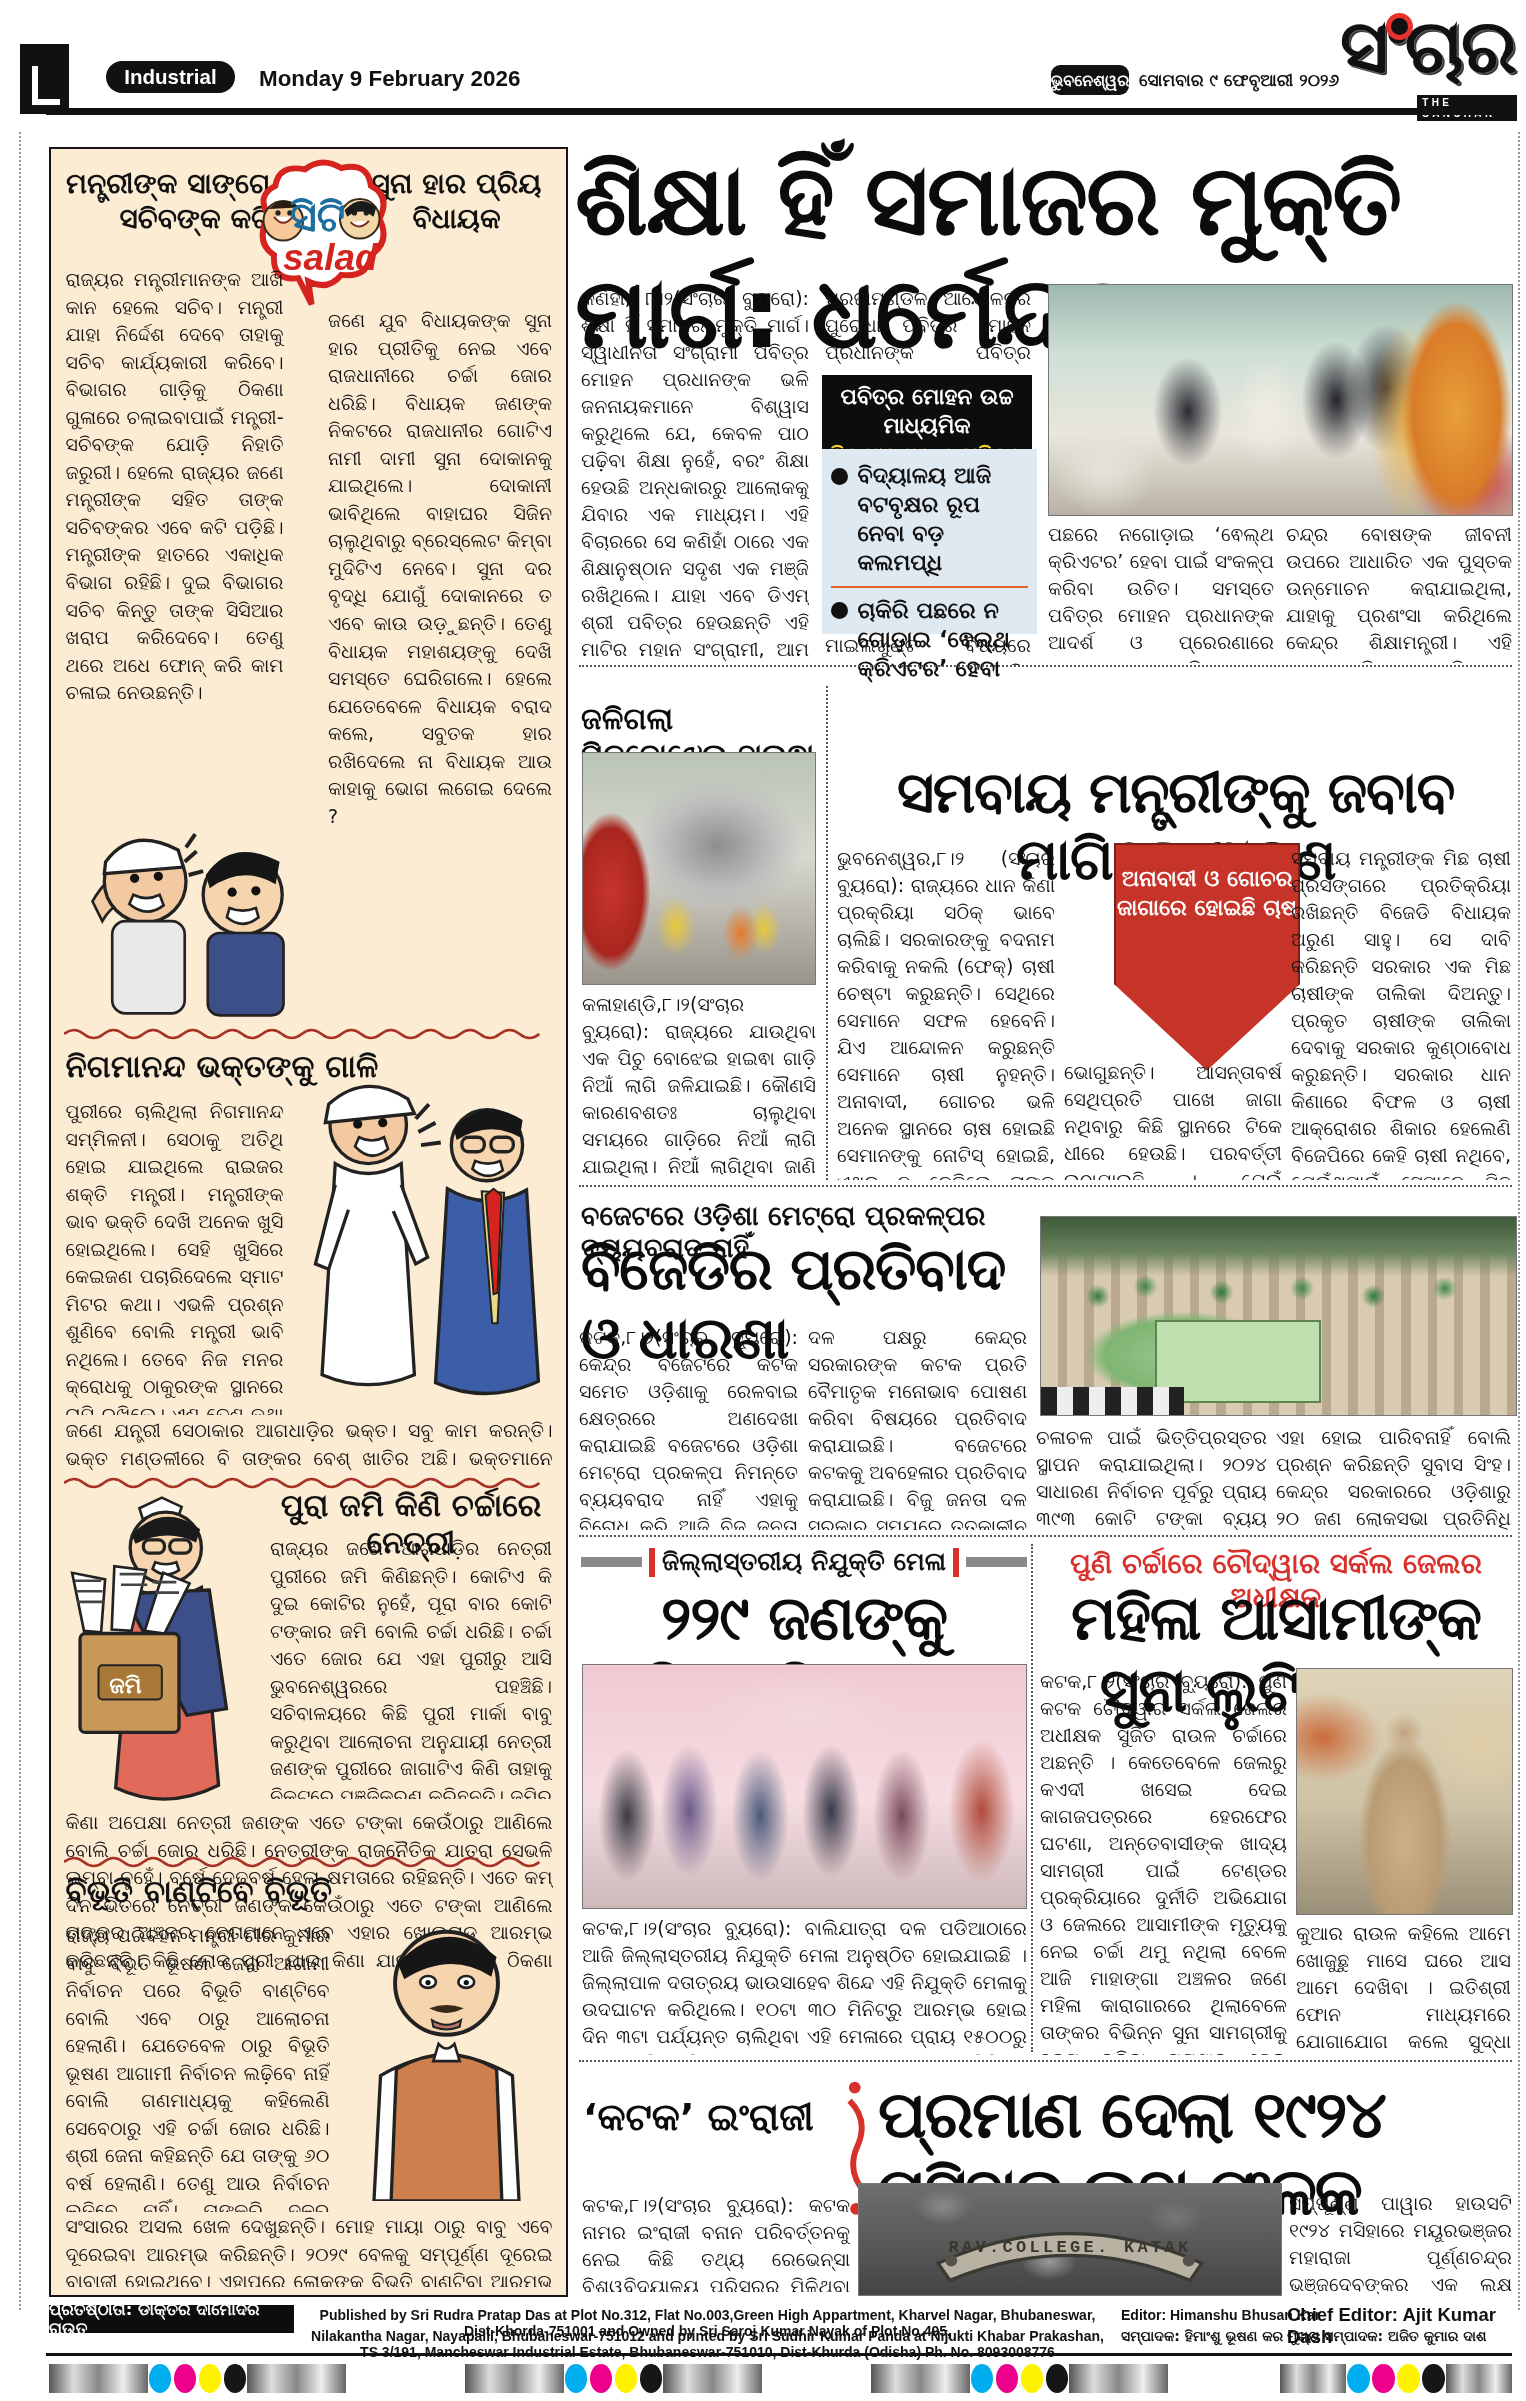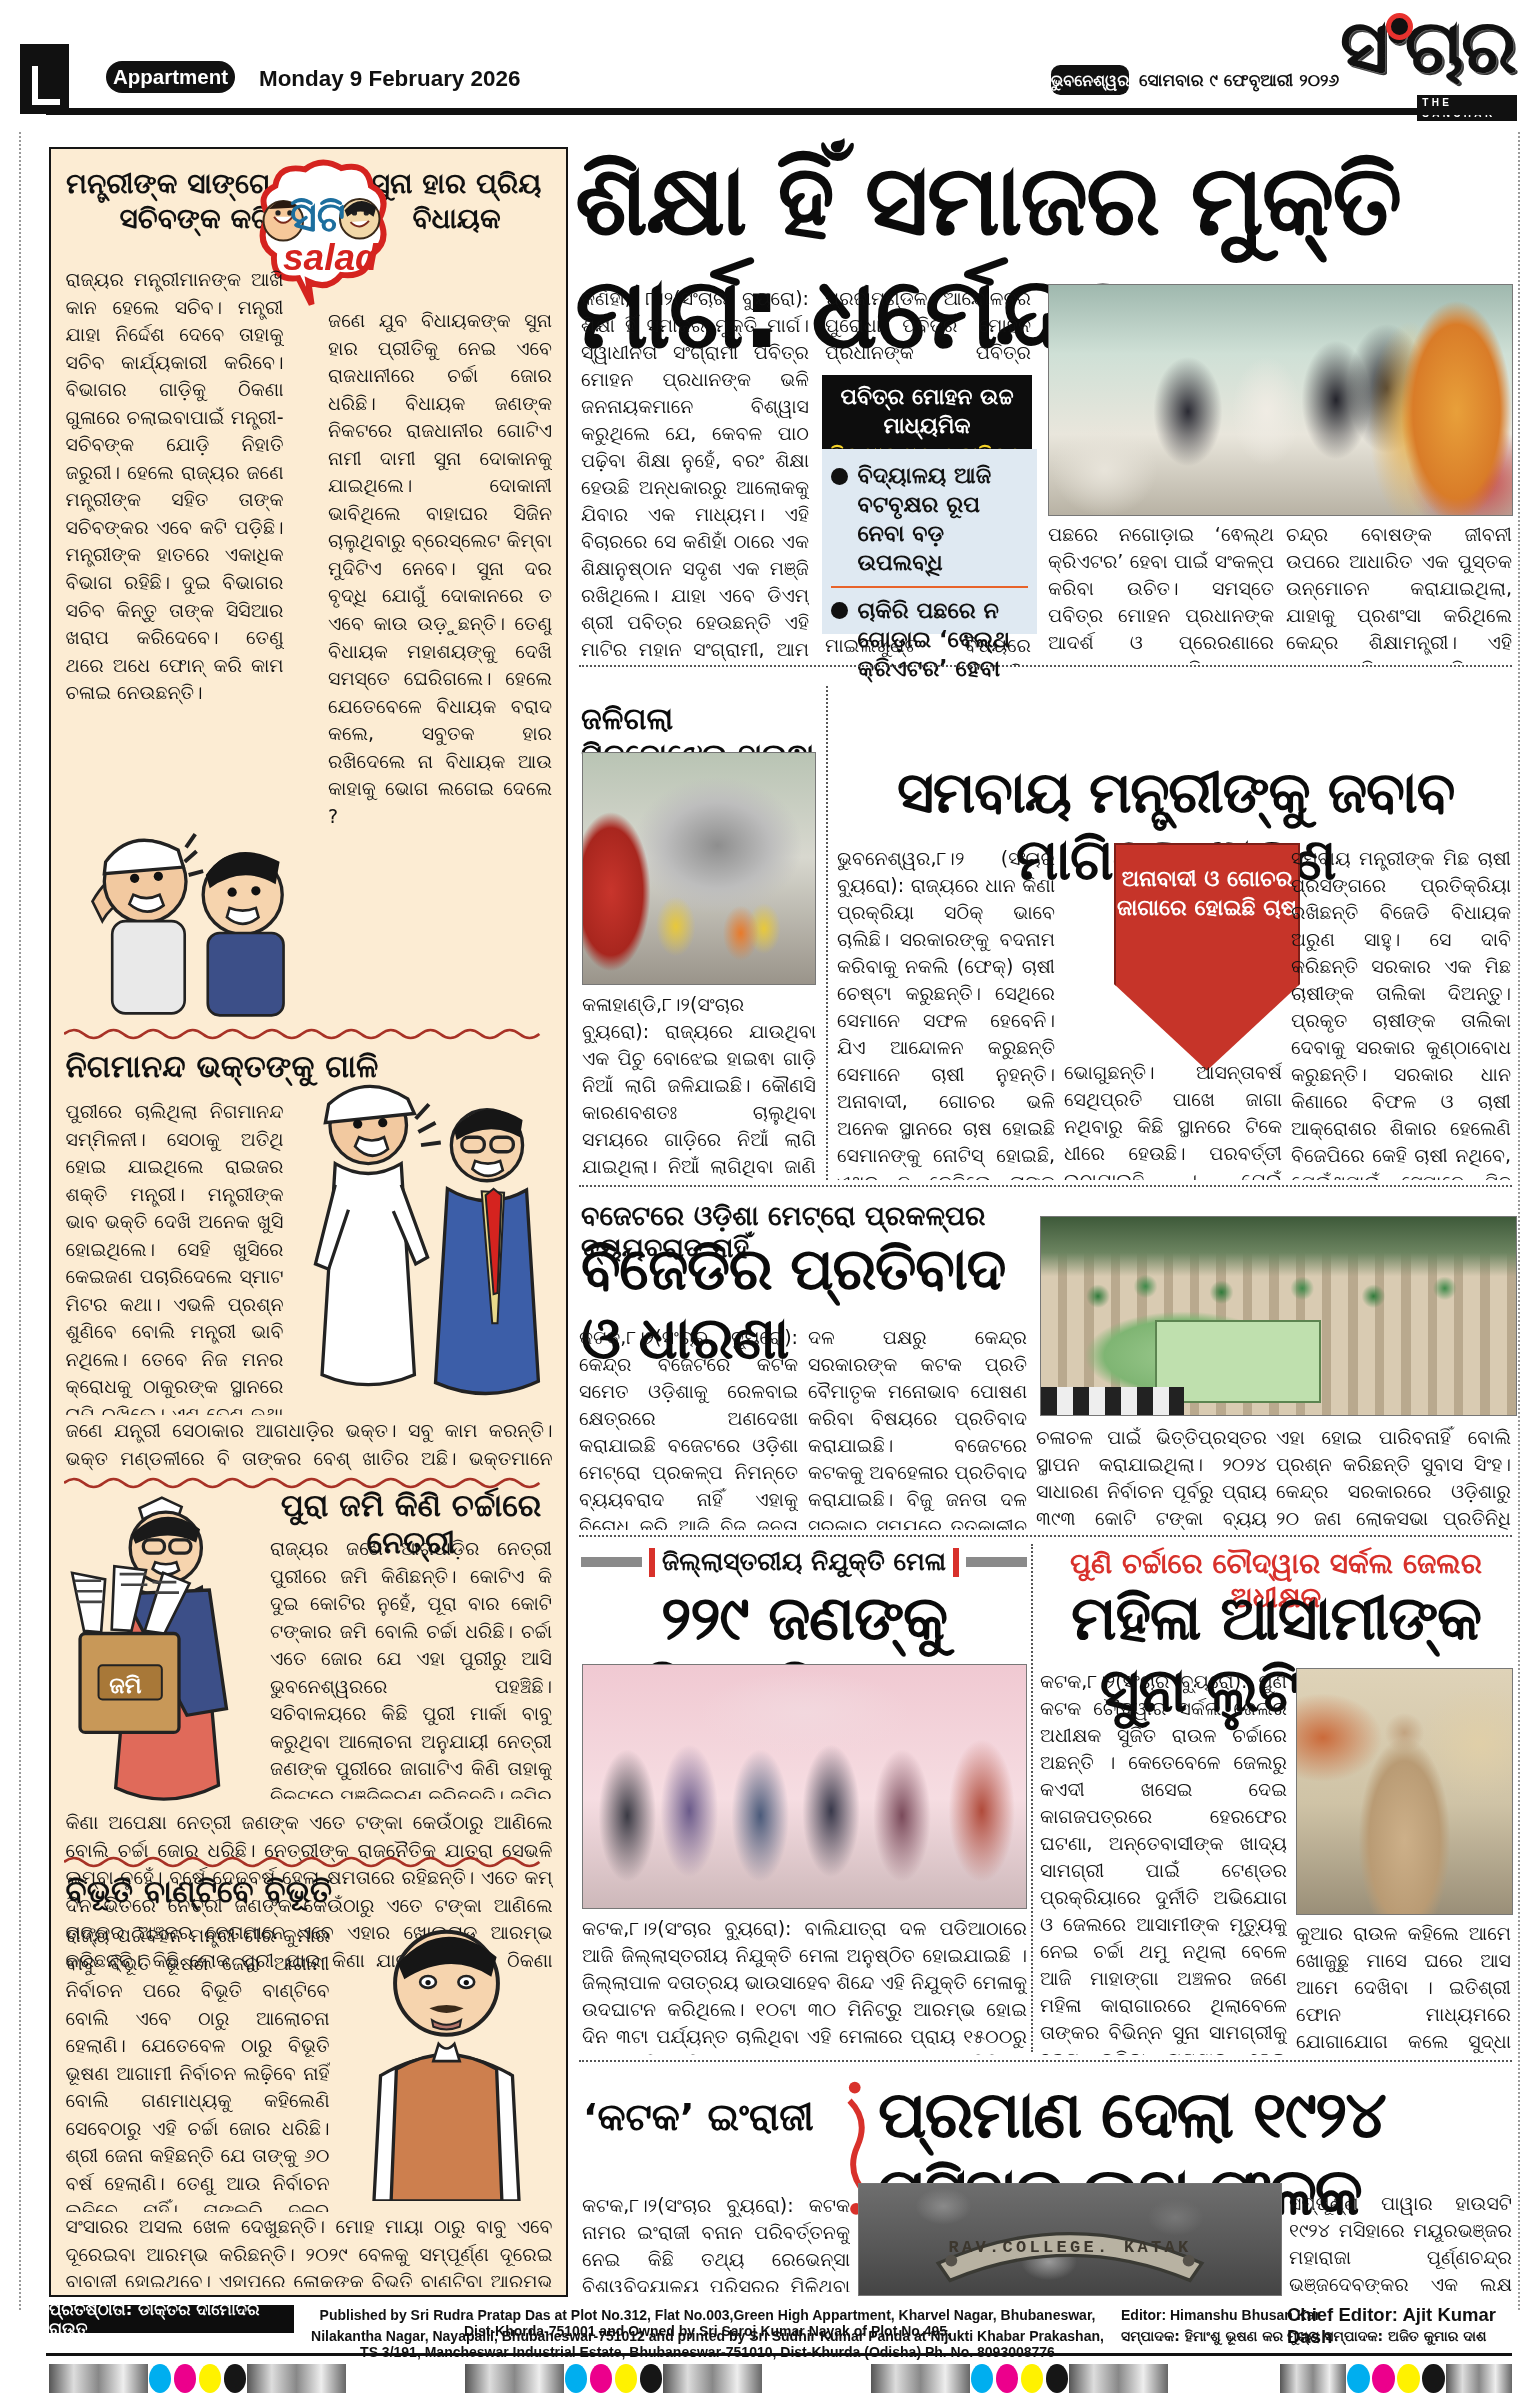--- a/index.html
+++ b/index.html
@@ -61,21 +61,21 @@
   .c{background:#00aeef}.m{background:#ec008c}.y{background:#fff200}.k{background:#161616}
 </style>
 </head>
 <body>
 
 <div class="page">
 
   <div class="abs corner-mark">
     <div class="corner-inner"></div>
   </div>
-  <div class="abs pill edition-pill">Appartment</div>
+  <div class="abs pill edition-pill">Industrial</div>
   <div class="abs date-en">Monday 9 February 2026</div>
   <div class="abs pill city-pill">ଭୁବନେଶ୍ୱର</div>
   <div class="abs date-odia">ସୋମବାର ୯ ଫେବୃଆରୀ ୨୦୨୬</div>
   <div class="abs masthead">
     <div class="masthead-word">ସଂଚାର</div>
     <div class="abs masthead-ring"></div>
     <div class="abs masthead-sub">THE SANCHAR</div>
   </div>
   <div class="abs header-rule"></div>
   <div class="abs edge-dots-l"></div>
@@ -214,21 +214,21 @@
   <div class="abs odia-body" style="left:581px;top:285px;width:228px;height:377px;">କଣିହାଁ, ୮।୨(ସଂଚାର ବ୍ୟୁରୋ): ଶିକ୍ଷା ହିଁ ସମାଜର ମୁକ୍ତି ମାର୍ଗ। ସ୍ୱାଧୀନତା ସଂଗ୍ରାମୀ ପବିତ୍ର ମୋହନ ପ୍ରଧାନଙ୍କ ଭଳି ଜନନାୟକମାନେ ବିଶ୍ୱାସ କରୁଥିଲେ ଯେ, କେବଳ ପାଠ ପଢ଼ିବା ଶିକ୍ଷା ନୁହେଁ, ବରଂ ଶିକ୍ଷା ହେଉଛି ଅନ୍ଧକାରରୁ ଆଲୋକକୁ ଯିବାର ଏକ ମାଧ୍ୟମ। ଏହି ବିଚାରରେ ସେ କଣିହାଁ ଠାରେ ଏକ ଶିକ୍ଷାନୁଷ୍ଠାନ ସଦୃଶ ଏକ ମଞ୍ଜି ରଖିଥିଲେ। ଯାହା ଏବେ ଡିଏମ୍ ଶ୍ରୀ ପବିତ୍ର ହେଉଛନ୍ତି ଏହି ମାଟିର ମହାନ ସଂଗ୍ରାମୀ, ଆମ ସମସ୍ତଙ୍କର ପ୍ରେରଣାର ସ୍ରୋତ ତଥା</div>
   <div class="abs odia-body" style="left:825px;top:285px;width:206px;height:87px;">ପ୍ରଜାମଣ୍ଡଳ ଆନ୍ଦୋଳନର ପୁରୋଧା ପବିତ୍ର ମୋହନ ପ୍ରଧାନଙ୍କ ପବିତ୍ର ଜୟନ୍ତୀ। ତାଙ୍କ ଦ୍ୱାରା ଗଢ଼ା ହୋଇଥିବା ଶିକ୍ଷାନୁଷ୍ଠାନରୁ ପାଠପଢ଼ି ଆମ ଅଞ୍ଚଳର ପିଲାମାନେ ଡାକ୍ତର ହେବା ସହ ବିଭିନ୍ନ କ୍ଷେତ୍ରରେ ସୁନାମ ଅର୍ଜନ କରିଛନ୍ତି, ଯାହା ଏକ ବଡ଼ ଉପଲବ୍ଧି। ଶ୍ରୀ ପ୍ରଧାନ ଆଗାମୀ ଦୁଇଟି ଗୁରୁତ୍ୱପୂର୍ଣ୍ଣ</div>
 
   <div class="abs blackbox" style="left:822px;top:375px;width:202px;">
     <div>ପବିତ୍ର ମୋହନ ଉଚ୍ଚ ମାଧ୍ୟମିକ</div>
     <div class="yellow">ବିଦ୍ୟାଳୟର ପ୍ଲାଟିନମ୍ ଜୁବିଲି ଉତ୍ସବ</div>
   </div>
   <div class="abs bulletbox" style="left:822px;top:449px;width:197px;height:177px;">
     <div class="bullet-item">
       <span class="bullet-dot"></span>
-      <span>ବିଦ୍ୟାଳୟ ଆଜି ବଟବୃକ୍ଷର ରୂପ ନେବା ବଡ଼ ଉପଲବ୍ଧି</span>
+      <span>ବିଦ୍ୟାଳୟ ଆଜି ବଟବୃକ୍ଷର ରୂପ ନେବା ବଡ଼ କଲମପ୍ଧି</span>
     </div>
     <div class="bullet-item">
       <span class="bullet-dot"></span>
       <span>ଚାକିରି ପଛରେ ନ ଗୋଡ଼ାଇ ‘ଵେଲ୍ଥ କ୍ରିଏଟର’ ହେବା</span>
     </div>
   </div>
   <div class="abs odia-body" style="left:825px;top:632px;width:206px;height:33px;">ମାଇଲଖୁଣ୍ଟ ବିଷୟରେ ଆଲୋକପାତ କରିଛନ୍ତି। ଆମର ଯୁବପିଢ଼ି କେବଳ ଚାକିରି</div>
 
   <div class="abs photo" style="left:1048px;top:284px;width:463px;height:230px;
       background:

